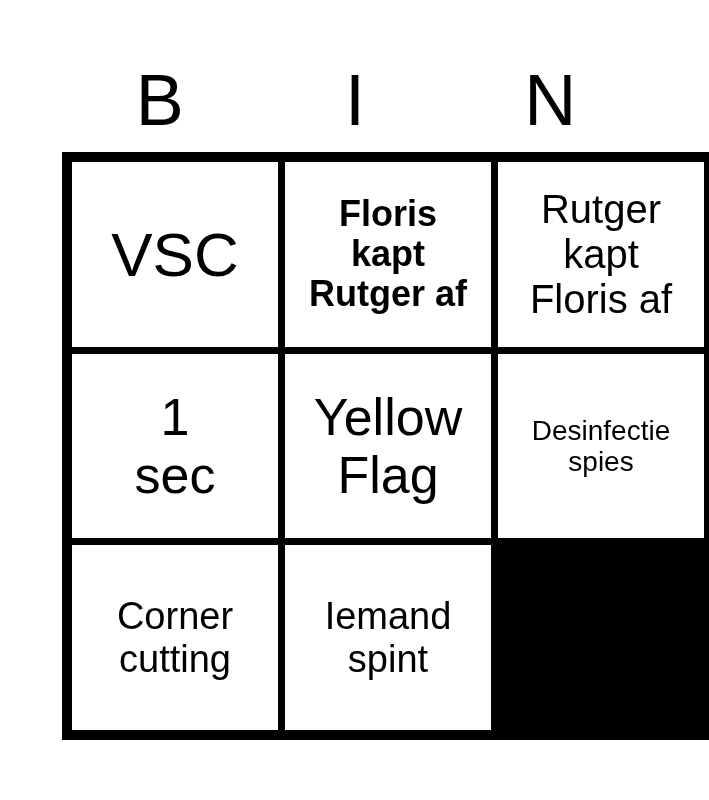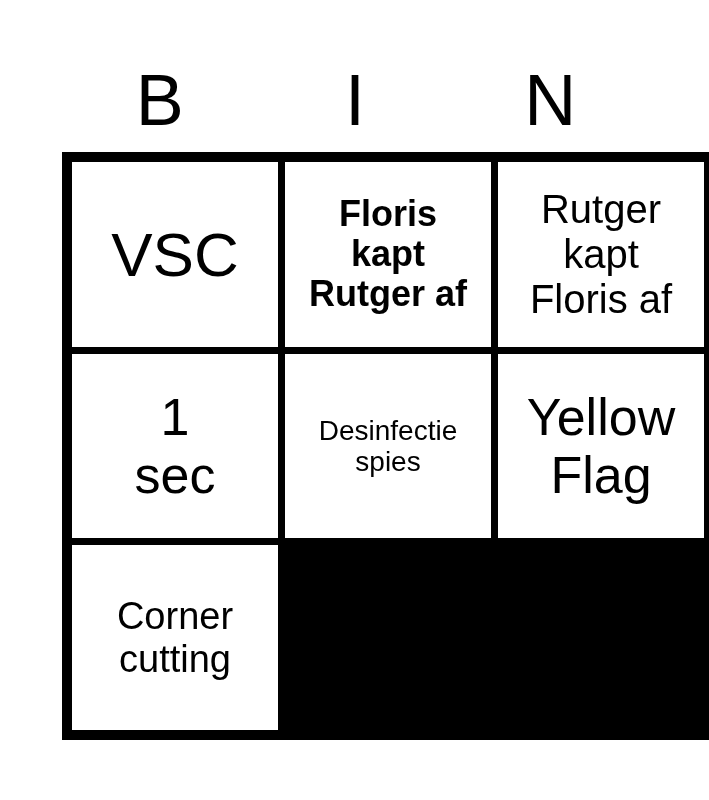--- a/index.html
+++ b/index.html
@@ -117,30 +117,34 @@
 kapt
 Floris af</span>
     </div>
 
     <div class="bingo-cell">
       <span class="cell-text fs-xl">1
 sec</span>
     </div>
 
     <div class="bingo-cell">
-      <span class="cell-text fs-xs">Desinfectie
-spies</span>
+      <span class="cell-text fs-xl">Yellow
+Flag</span>
     </div>
 
     <div class="bingo-cell">
-      <span class="cell-text fs-xl">Yellow
-Flag</span>
+      <span class="cell-text fs-xs">Desinfectie
+spies</span>
     </div>
 
     <div class="bingo-cell">
       <span class="cell-text fs-lg">Corner
 cutting</span>
     </div>
 
+    <div class="bingo-cell">
+      <span class="cell-text fs-lg">Iemand
+spint</span>
+    </div>
 
 
   </div>
 </div>
 
 </body></html>

